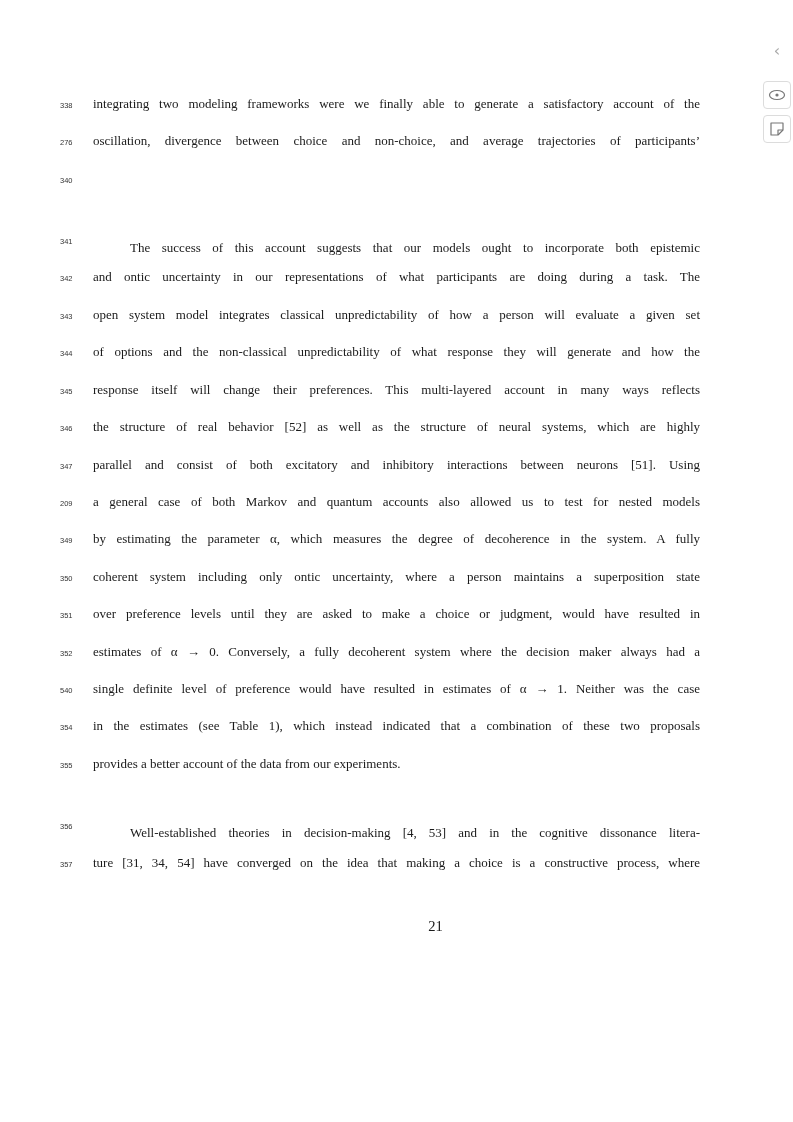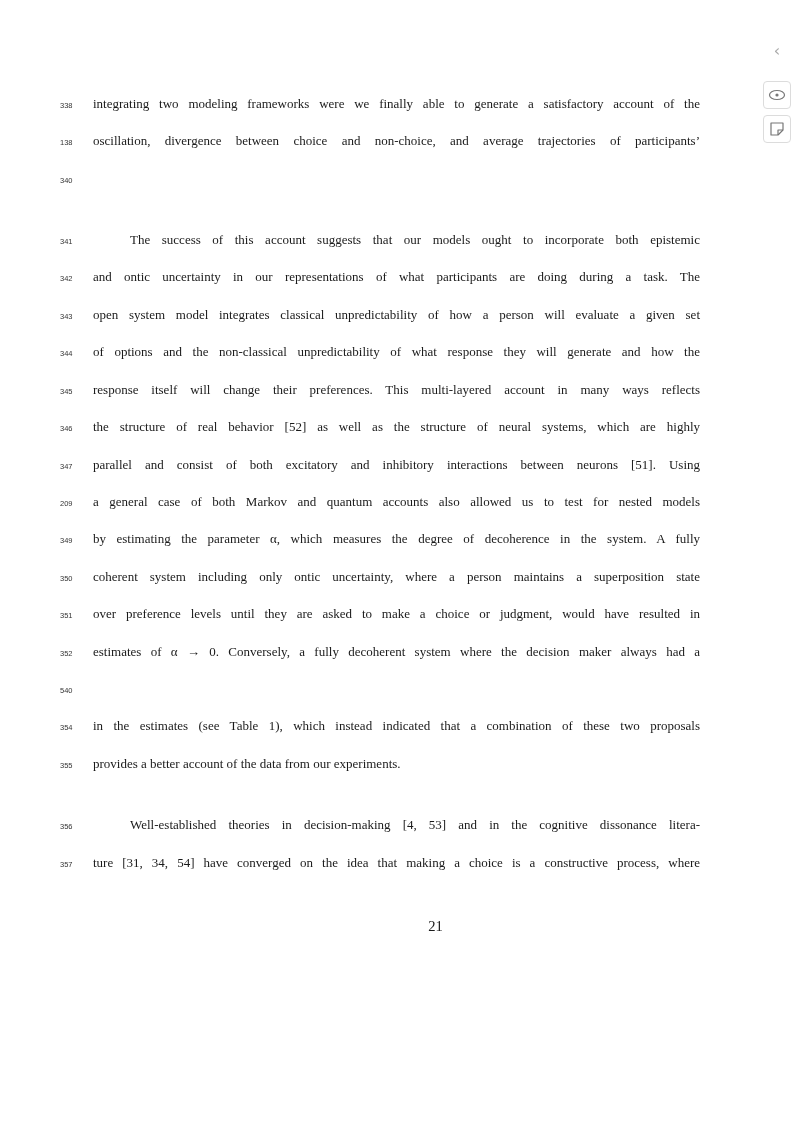--- a/index.html
+++ b/index.html
@@ -5,21 +5,21 @@
     html, body { margin: 0; padding: 0; background: #ffffff; }
     body { width: 793px; height: 1122px; position: relative; overflow: hidden;
            font-family: "Liberation Serif", serif; color: #1a1a1a; }
     .page { position: absolute; left: 0; top: 0; width: 793px; height: 1122px; }
     .line { position: absolute; left: 0; width: 793px; height: 20px; }
     .lineno { position: absolute; left: 60px; width: 22px; font-family: "Liberation Sans", sans-serif;
               font-size: 7.5px; color: #333; text-align: left; top: 7px; }
     .text { position: absolute; left: 93px; width: 607px; font-size: 13px; line-height: 20px;
             text-align: justify; text-align-last: justify; white-space: nowrap; }
     .text.last { text-align-last: left; }
-    .text.indent { left: 130px; width: 570px; }
+    .text.indent { left: 130px; width: 570px; margin-top: 8px; }
     .pagenum { position: absolute; left: 0; width: 793px; top: 918px; text-align: center; font-size: 14.6px; padding-left: 39px; }
     .side { position: absolute; right: 2px; width: 28px; }
     .chev { top: 40px; height: 22px; font-size: 16px; color: #aaa; text-align: center; line-height: 22px;
             font-family: "DejaVu Sans", sans-serif; right: 2px; }
     .btn { width: 28px; height: 28px; border: 1px solid #dcdcdc; border-radius: 4px; background: #fff;
            box-sizing: border-box; display: flex; align-items: center; justify-content: center; }
     .btn-eye { top: 81px; }
     .btn-note { top: 115px; }
   </style>
 </head>
@@ -41,21 +41,21 @@
       <path d="M2 2 H14 V9 L9 14 H2 Z" fill="none" stroke="#777" stroke-width="1.2" stroke-linejoin="round"></path>
       <path d="M14 9 H9 V14" fill="none" stroke="#777" stroke-width="1.2" stroke-linejoin="round"></path>
     </svg>
   </div>
 
   <div class="line" style="top:94px">
     <span class="lineno">338</span>
     <span class="text">integrating two modeling frameworks were we finally able to generate a satisfactory account of the</span>
   </div>
   <div class="line" style="top:131px">
-    <span class="lineno">138</span>
+    <span class="lineno">276</span>
     <span class="text">oscillation, divergence between choice and non-choice, and average trajectories of participants’</span>
   </div>
   <div class="line" style="top:169px">
     <span class="lineno">340</span>
   </div>
 
   <div class="line" style="top:230px">
     <span class="lineno">341</span>
     <span class="text indent">The success of this account suggests that our models ought to incorporate both epistemic</span>
   </div>
@@ -98,20 +98,21 @@
   <div class="line" style="top:604px">
     <span class="lineno">351</span>
     <span class="text">over preference levels until they are asked to make a choice or judgment, would have resulted in</span>
   </div>
   <div class="line" style="top:642px">
     <span class="lineno">352</span>
     <span class="text">estimates of α → 0. Conversely, a fully decoherent system where the decision maker always had a</span>
   </div>
   <div class="line" style="top:679px">
     <span class="lineno">540</span>
+    <span class="text">single definite level of preference would have resulted in estimates of α → 1. Neither was the case</span>
   </div>
   <div class="line" style="top:716px">
     <span class="lineno">354</span>
     <span class="text">in the estimates (see Table 1), which instead indicated that a combination of these two proposals</span>
   </div>
   <div class="line" style="top:754px">
     <span class="lineno">355</span>
     <span class="text last">provides a better account of the data from our experiments.</span>
   </div>
 

